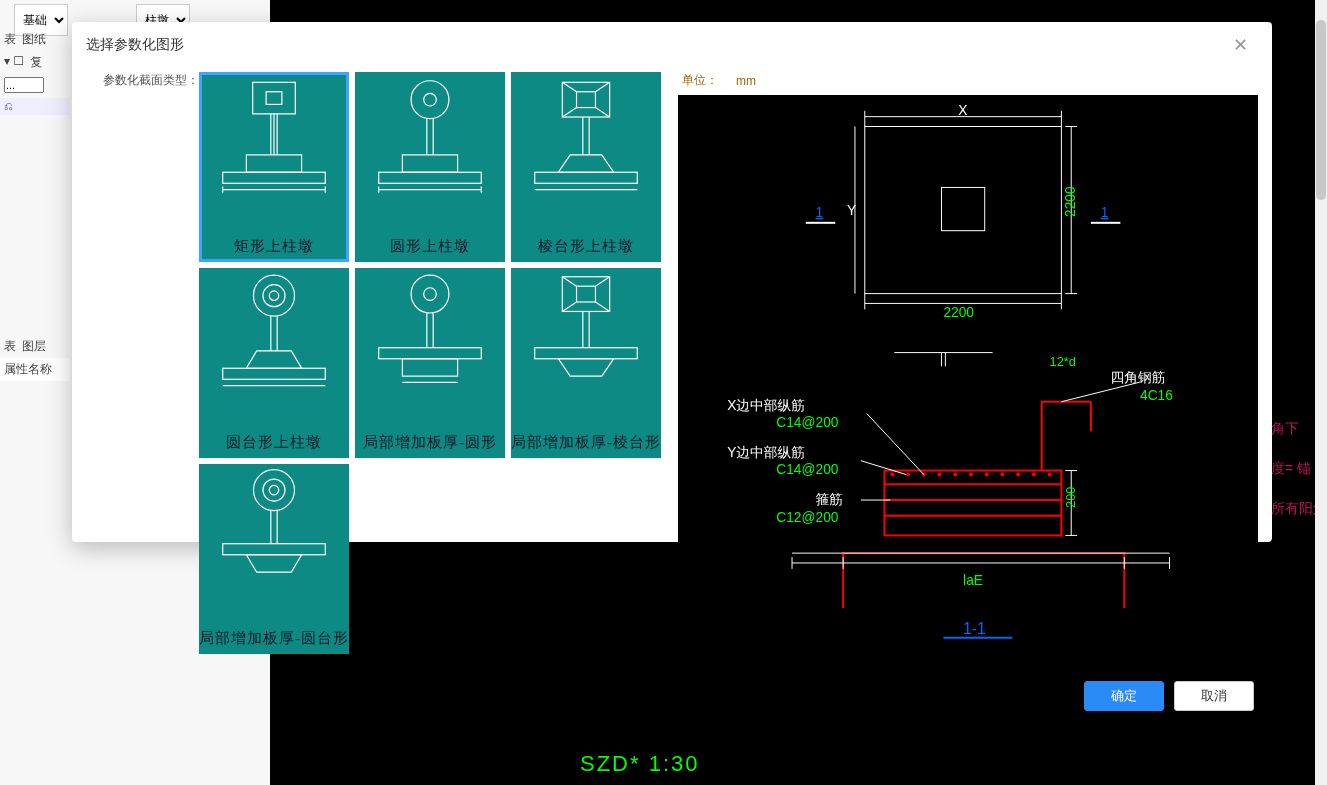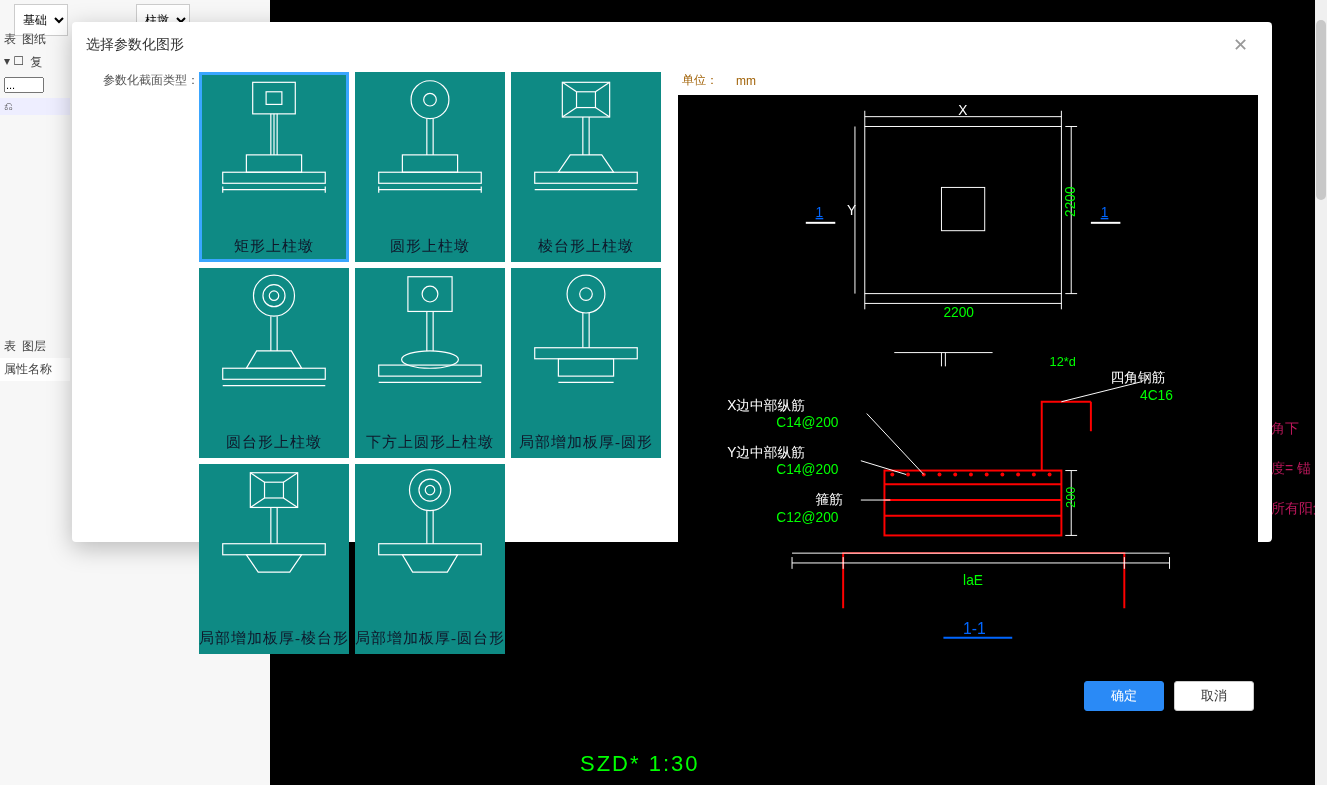--- a/index.html
+++ b/index.html
@@ -332,34 +332,20 @@
               <line x1="86" y1="56" x2="86" y2="100"></line>
               <line x1="94" y1="56" x2="94" y2="100"></line>
               <polygon points="55,122 125,122 112,100 68,100"></polygon>
               <rect x="25" y="122" width="130" height="14"></rect>
               <line x1="25" y1="144" x2="155" y2="144"></line>
             </g>
           </svg>
           <div class="tile-label">圆台形上柱墩</div>
         </div>
 
-        <div class="tile">
-          <svg class="shape" viewBox="0 0 180 160">
-            <g stroke="#fff" stroke-width="1.5" fill="none">
-              <rect x="62" y="6" width="56" height="44"></rect>
-              <circle cx="90" cy="28" r="10"></circle>
-              <line x1="86" y1="50" x2="86" y2="100"></line>
-              <line x1="94" y1="50" x2="94" y2="100"></line>
-              <ellipse cx="90" cy="111" rx="36" ry="11"></ellipse>
-              <rect x="25" y="118" width="130" height="14"></rect>
-              <line x1="25" y1="140" x2="155" y2="140"></line>
-            </g>
-          </svg>
-          <div class="tile-label">下方上圆形上柱墩</div>
-        </div>
 
 
         <div class="tile">
           <svg class="shape" viewBox="0 0 180 160">
             <g stroke="#fff" stroke-width="1.5" fill="none">
               <circle cx="90" cy="28" r="24"></circle>
               <circle cx="90" cy="28" r="8"></circle>
               <line x1="86" y1="52" x2="86" y2="96"></line>
               <line x1="94" y1="52" x2="94" y2="96"></line>
               <rect x="25" y="96" width="130" height="14"></rect>

